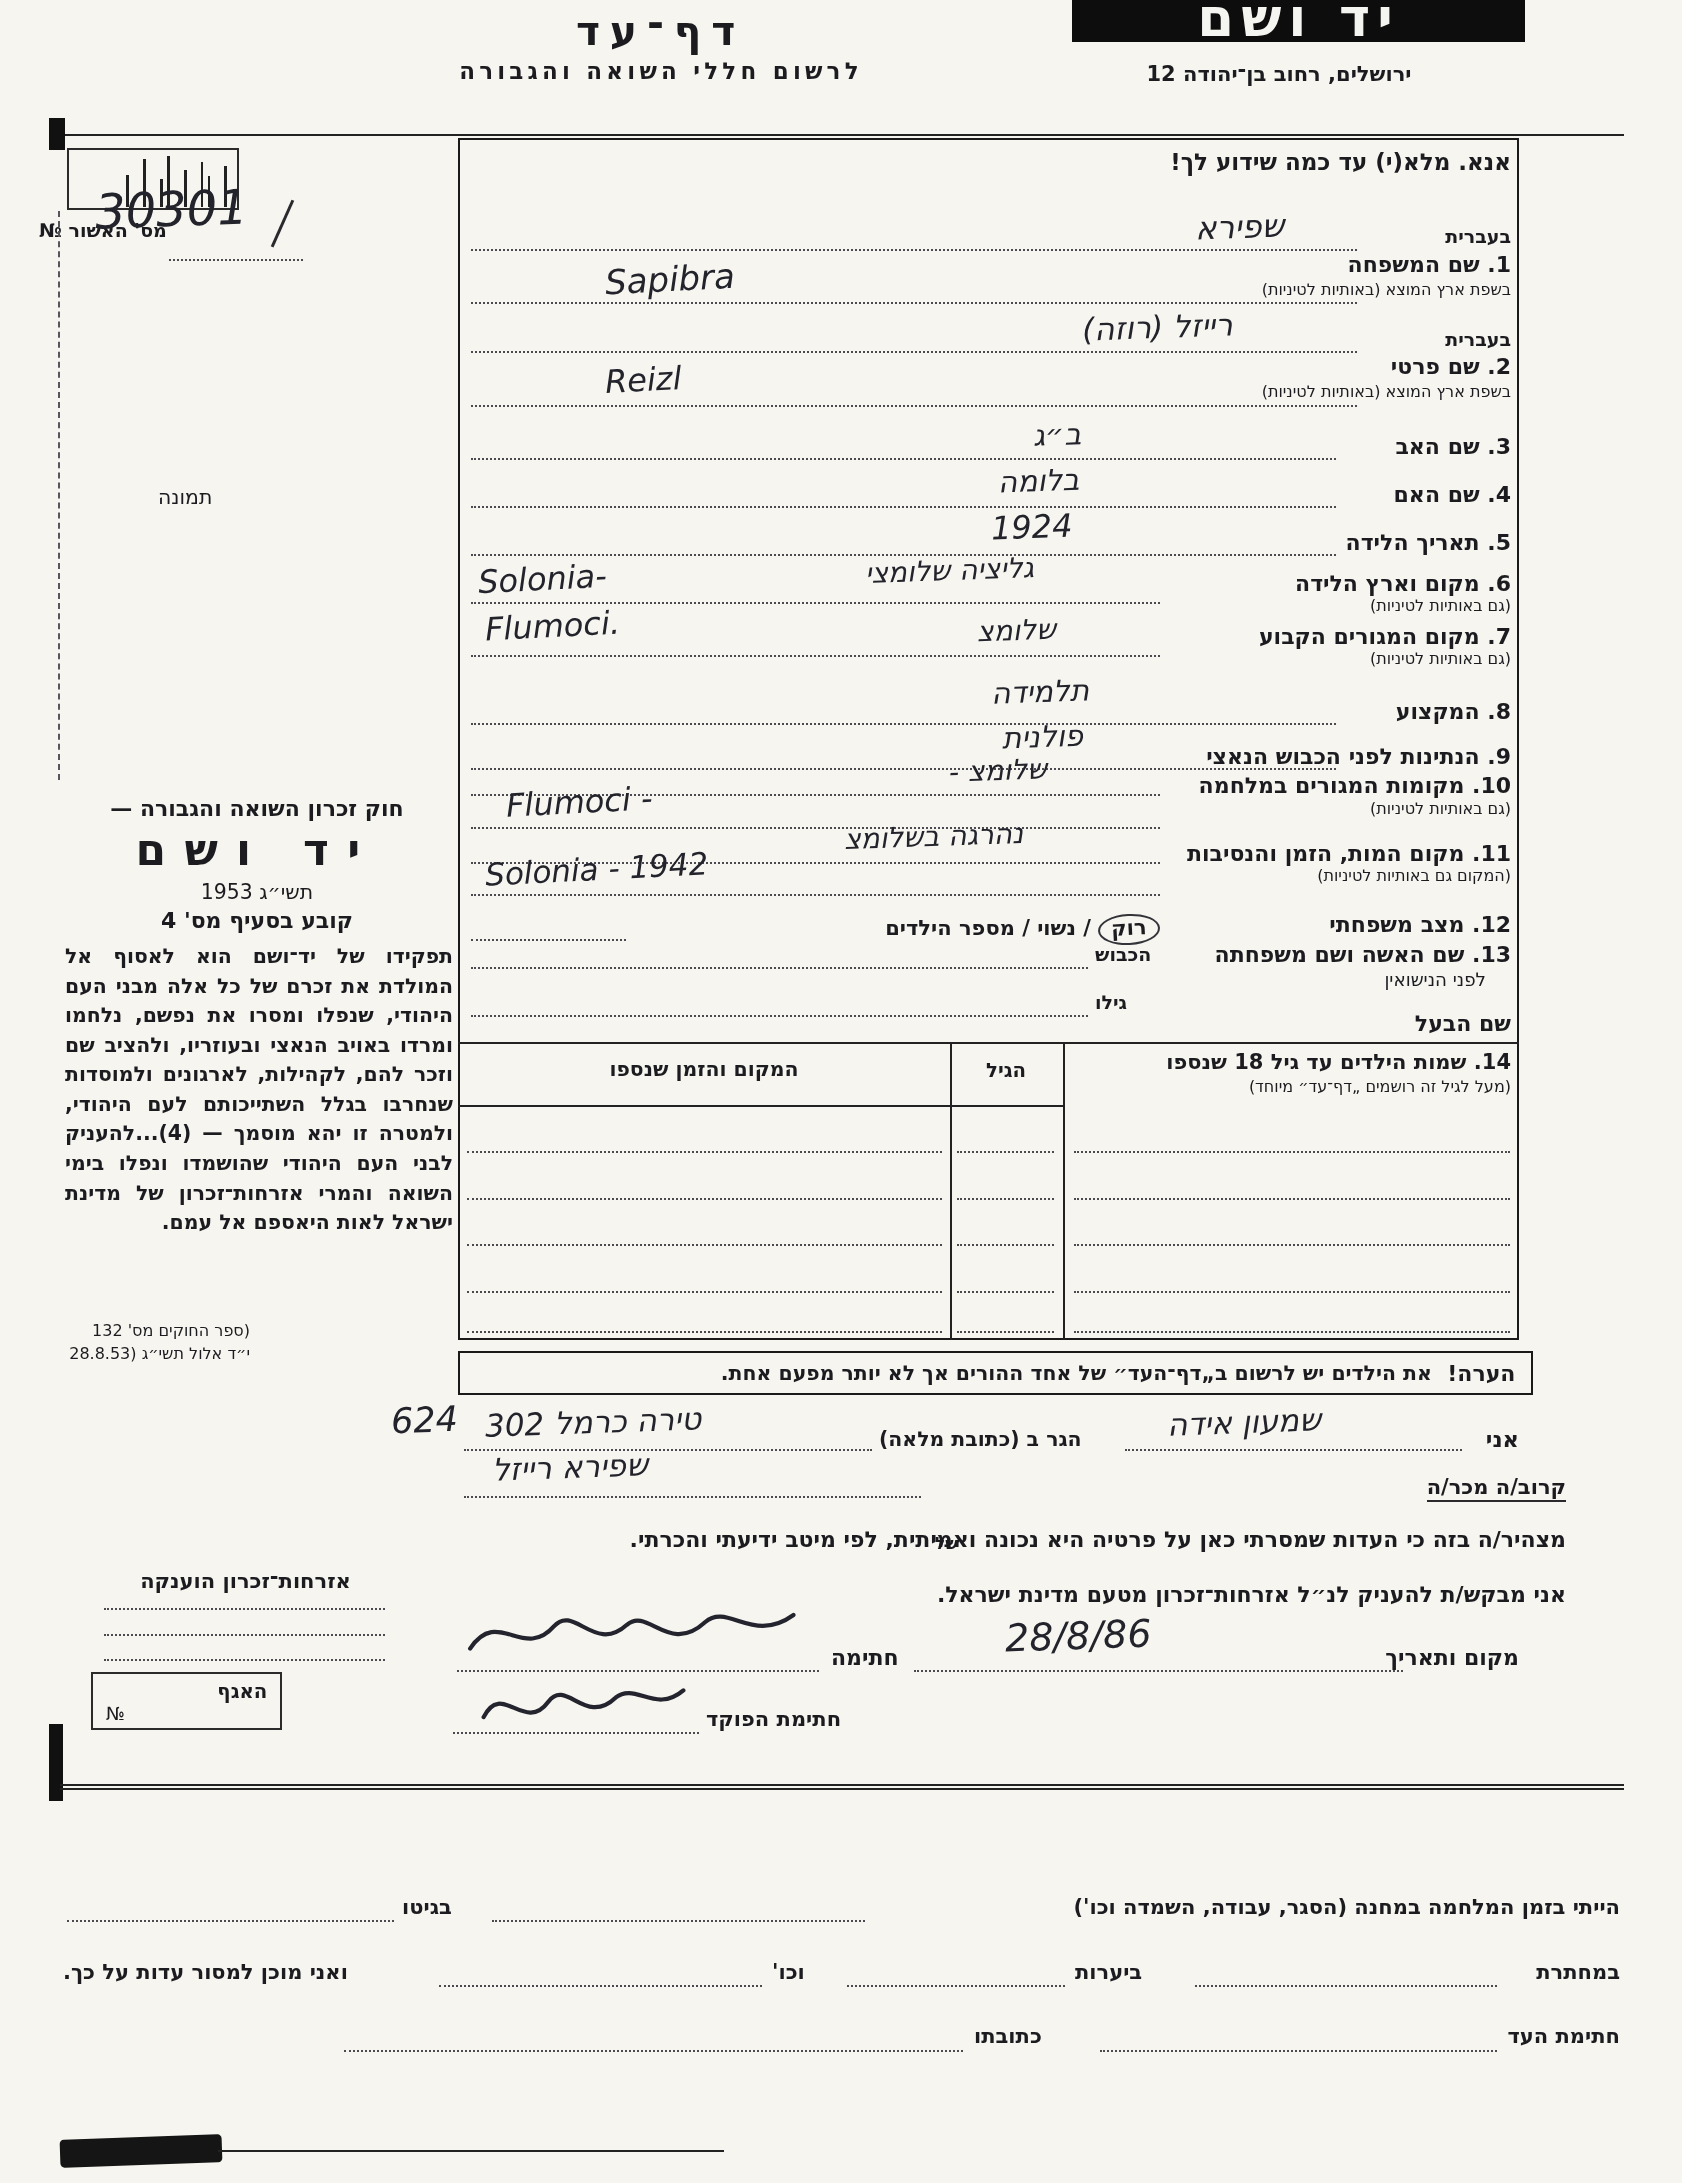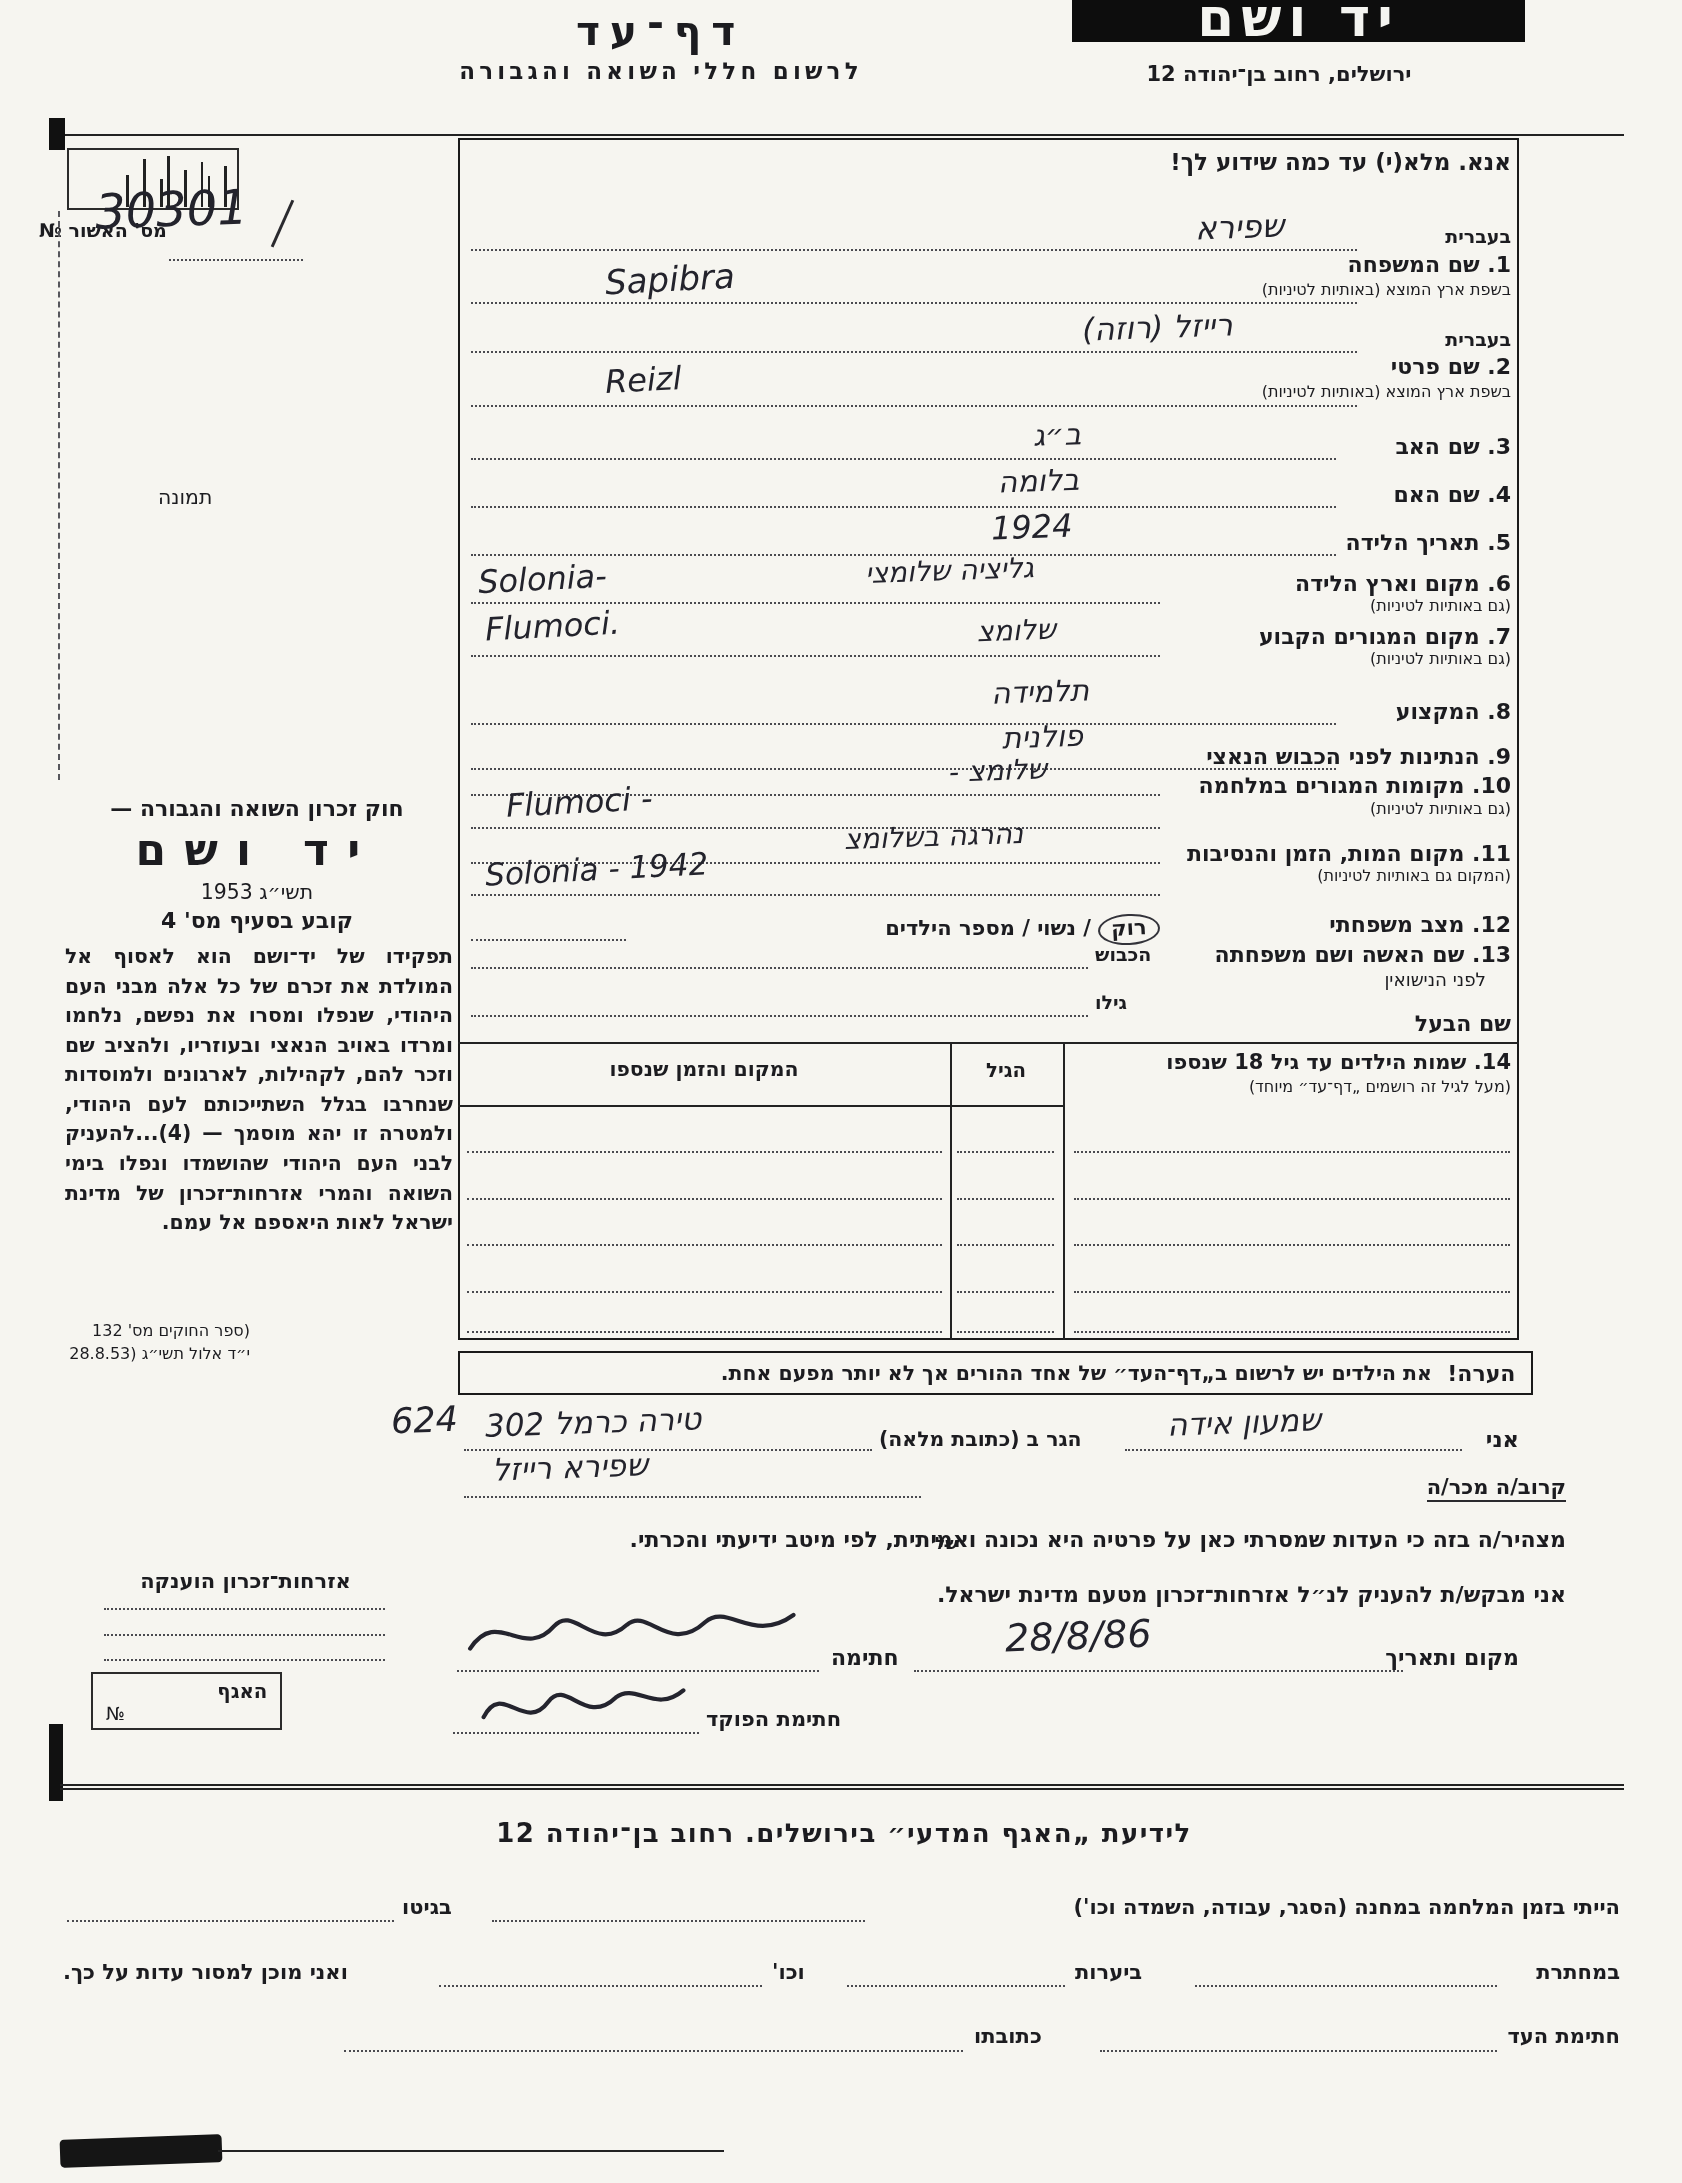--- a/index.html
+++ b/index.html
@@ -266,21 +266,20 @@
   <div class="dl" style="left:104px;top:1608px;width:281px;"></div>
   <div class="dl" style="left:104px;top:1634px;width:281px;"></div>
   <div class="dl" style="left:104px;top:1659px;width:281px;"></div>
   <div class="abs" style="left:91px;top:1672px;width:191px;height:58px;border:2.1px solid #2b2b2b;">
     <span style="position:absolute;right:12.7px;top:5.6px;font-size:19.7px;font-weight:bold;">האגף</span>
     <span style="position:absolute;left:12.7px;bottom:4.2px;font-size:18.3px;">№</span>
   </div>
 
   <div class="abs" style="left:60px;top:1784px;width:1564px;height:6.3px;border-top:2.1px solid #222;border-bottom:2.1px solid #222;"></div>
 
-  <div class="abs ctr" style="left:394px;top:1818px;width:900px;font-size:26px;font-weight:bold;letter-spacing:1.4px;">לידיעת „האגף המדעי״ בירושלים.  רחוב בן־יהודה 12</div>
 
   <div class="lbl" style="right:63px;top:1895px;font-size:21px;">הייתי בזמן המלחמה במחנה (הסגר, עבודה, השמדה וכו')</div>
   <div class="dl" style="left:492px;top:1920px;width:373px;"></div>
   <div class="abs" style="left:402px;top:1895px;font-size:21px;font-weight:bold;">בגיטו</div>
   <div class="dl" style="left:67px;top:1920px;width:327px;"></div>
 
   <div class="lbl" style="right:63px;top:1960px;font-size:21px;">במחתרת</div>
   <div class="dl" style="left:1195px;top:1985px;width:302px;"></div>
   <div class="abs" style="left:1075px;top:1960px;font-size:21px;font-weight:bold;">ביערות</div>
   <div class="dl" style="left:847px;top:1985px;width:218px;"></div>

